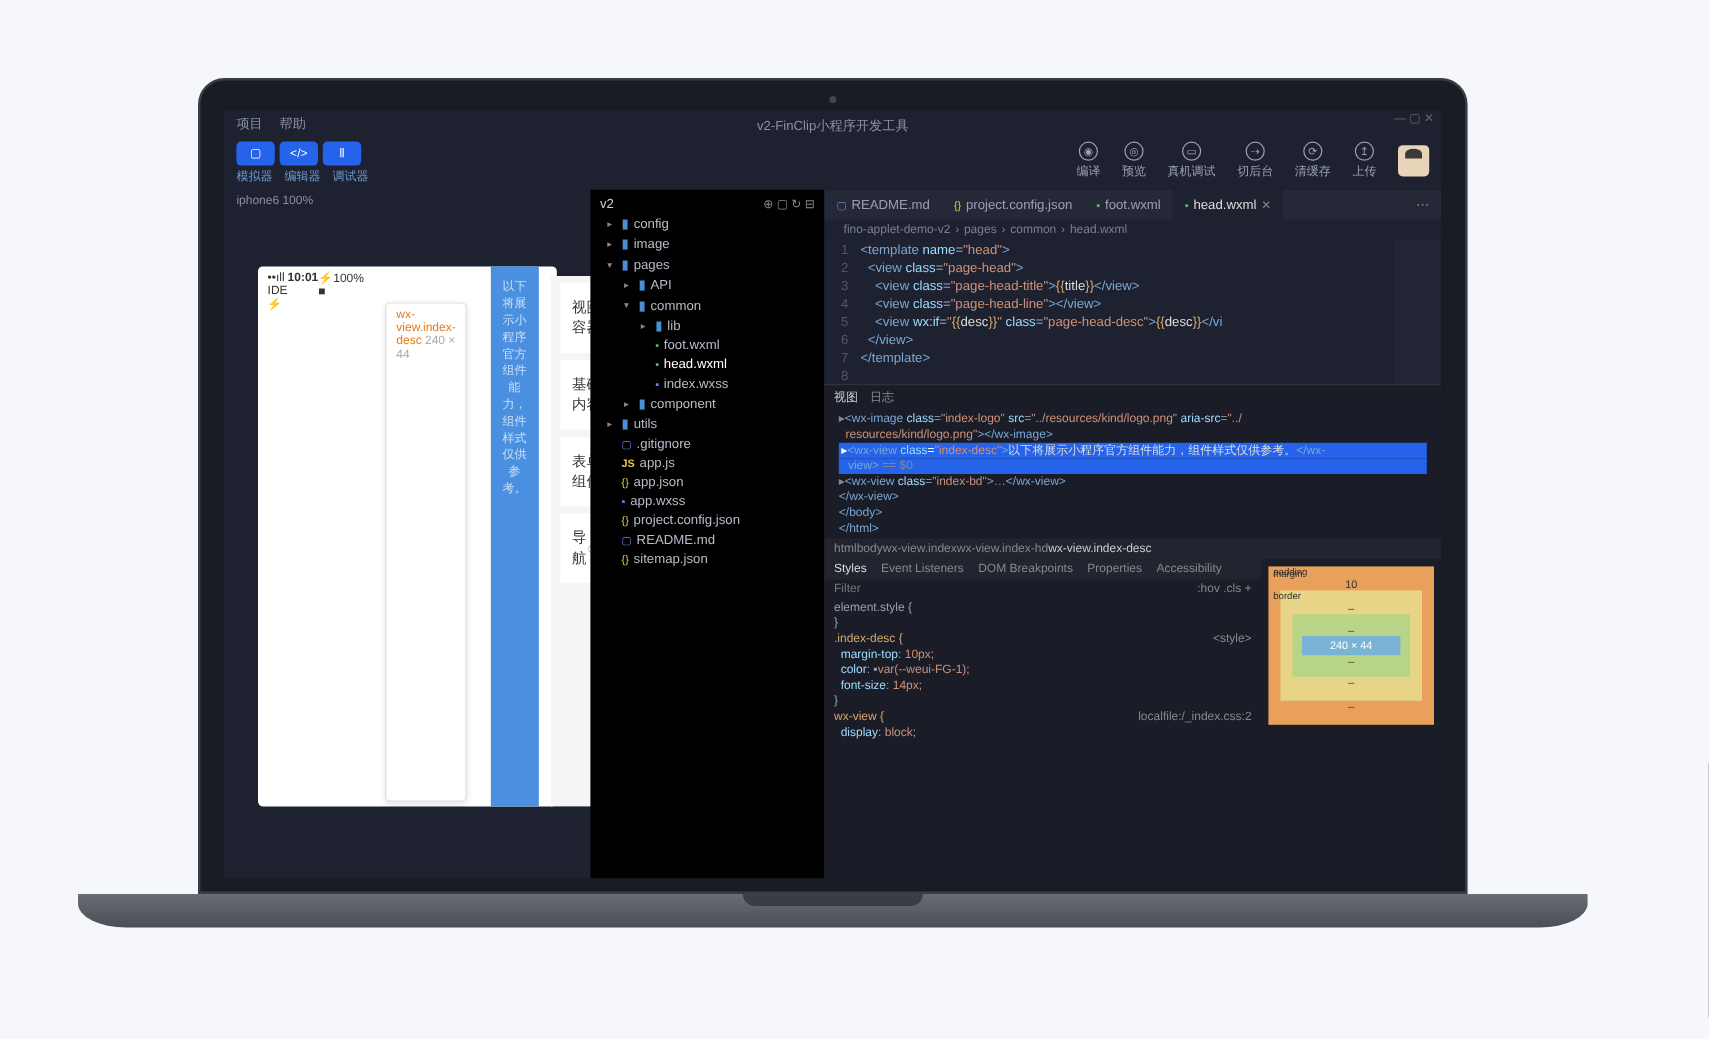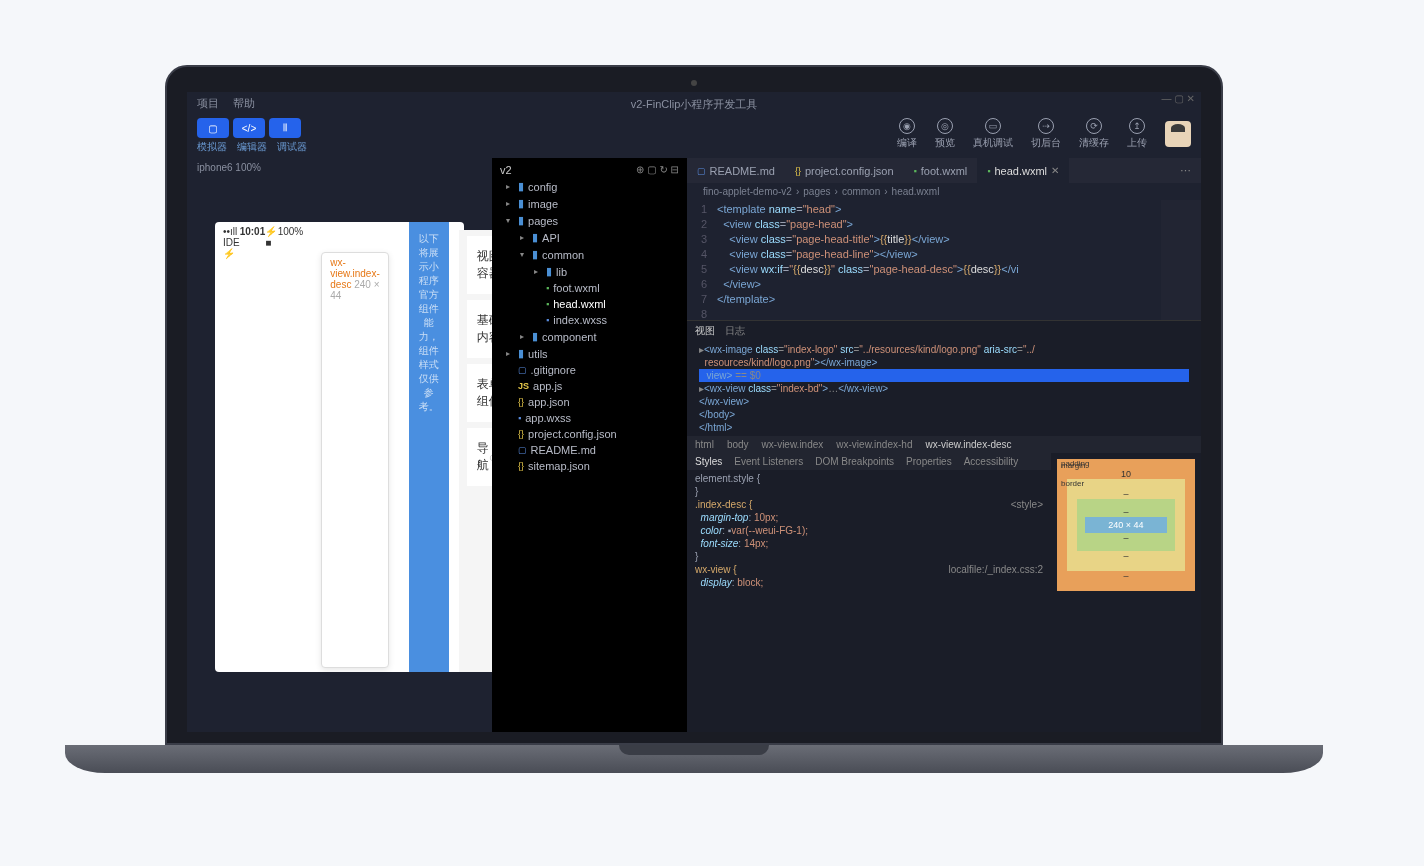--- a/index.html
+++ b/index.html
@@ -82,30 +82,30 @@
 .minimap { position: absolute; right: 0; top: 0; width: 40px; height: 100%; background: #252836; opacity: 0.6; }
 
 
 .dev { flex: 1; background: #1a1d28; display: flex; flex-direction: column; font-family: Consolas, Monaco, monospace; font-size: 10px; border-top: 1px solid #333; }
 .dev-tabs { display: flex; gap: 10px; padding: 3px 8px; font-size: 10px; color: #888; }
 .dev-tabs .a { color: #ccc; }
 .dom { padding: 2px 12px; line-height: 13px; color: #888; }
 .dom .sel { background: #2563eb; color: #fff; padding: 0 2px; }
 .dom .tg { color: #7aa6d4; } .dom .at { color: #9cdcfe; } .dom .sv { color: #ce9178; } .dom .tx { color: #ddd; }
 .dom .eq { color: #888; }
-.path { padding: 3px 8px; background: #222530; color: #888; display: flex; gap: 13px; }
+.path { padding: 3px 8px; background: #222530; color: #888; display: flex; gap: 0; }
 .path .cur { color: #ccc; }
 .styles-row { display: flex; flex: 1; }
 .styles { flex: 1; }
 .st-tabs { display: flex; gap: 12px; padding: 3px 8px; background: #222530; color: #888; }
 .st-tabs .a { color: #ddd; text-align: right; }
 .filter { display: flex; padding: 2px 8px; color: #888; }
 .filter input { background: transparent; border: none; color: #888; font-size: 10px; flex: 1; }
 .rules { padding: 2px 8px; line-height: 13px; }
-.rules .sel2 { color: #d4a86a; } .rules .prop { color: #9cdcfe; font-style: italic; } .rules .val { color: #ce9178; }
+.rules .sel2 { color: #d4a86a; } .rules .prop { color: #9cdcfe; } .rules .val { color: #ce9178; }
 .rules .src { float: right; color: #888; }
 .box { width: 150px; padding: 6px; }
 .bx-m { background: #e8a05a; padding: 10px; font-size: 9px; color: #333; text-align: center; position: relative; }
 .bx-b { background: #e8d486; padding: 10px; }
 .bx-p { background: #b8d486; padding: 8px; }
 .bx-c { background: #7ab4d4; padding: 3px 12px; color: #fff; }
 .bx-lbl { position: absolute; font-size: 8px; }
 </style>
 </head>
 <body>
@@ -361,20 +361,21 @@
           </div>
 
           <div class="dev">
             <div class="dev-tabs">
               <span class="a">视图</span>
               <span>日志</span>
             </div>
             <div class="dom">
               <div>▸<span class="tg">&lt;wx-image</span> <span class="at">class</span>=<span class="sv">"index-logo"</span> <span class="at">src</span>=<span class="sv">"../resources/kind/logo.png"</span> <span class="at">aria-src</span>=<span class="sv">"../</span></div>
               <div>&nbsp;&nbsp;<span class="sv">resources/kind/logo.png"</span><span class="tg">&gt;&lt;/wx-image&gt;</span></div>
+              <div class="sel">▸<span class="tg">&lt;wx-view</span> <span class="at">class</span>=<span class="sv">"index-desc"</span><span class="tg">&gt;</span><span class="tx">以下将展示小程序官方组件能力，组件样式仅供参考。</span><span class="tg">&lt;/wx-</span></div>
               <div class="sel">&nbsp;&nbsp;<span class="tg">view&gt;</span> <span class="eq">== $0</span></div>
               <div>▸<span class="tg">&lt;wx-view</span> <span class="at">class</span>=<span class="sv">"index-bd"</span><span class="tg">&gt;</span>…<span class="tg">&lt;/wx-view&gt;</span></div>
               <div><span class="tg">&lt;/wx-view&gt;</span></div>
               <div><span class="tg">&lt;/body&gt;</span></div>
               <div><span class="tg">&lt;/html&gt;</span></div>
             </div>
             <div class="path">
               <span>html</span>
                 <span>body</span>
               <span>wx-view.index</span>
@@ -382,20 +383,25 @@
               <span class="cur">wx-view.index-desc</span>
             </div>
             <div class="styles-row">
               <div class="styles">
                 <div class="st-tabs">
                   <span class="a">Styles</span>
                   <span>Event Listeners</span>
                   <span>DOM Breakpoints</span>
                   <span>Properties</span>
                   <span>Accessibility</span>
+                </div>
+                <div class="filter">
+                  <input placeholder="Filter" style="">
+                  <span>:hov</span>&nbsp;
+                  <span>.cls</span>&nbsp;<span>+</span>
                 </div>
                 <div class="rules">
                   <div><span>element.style {</span></div>
                   <div><span>}</span></div>
                   <div><span class="sel2">.index-desc {</span><span class="src">&lt;style&gt;</span></div>
                   <div>&nbsp;&nbsp;<span class="prop">margin-top</span>: <span class="val">10px;</span></div>
                   <div>&nbsp;&nbsp;<span class="prop">color</span>: ▪<span class="val">var(--weui-FG-1);</span></div>
                   <div>&nbsp;&nbsp;<span class="prop">font-size</span>: <span class="val">14px;</span></div>
                   <div><span>}</span></div>
                   <div><span class="sel2">wx-view {</span><span class="src">localfile:/_index.css:2</span></div>

